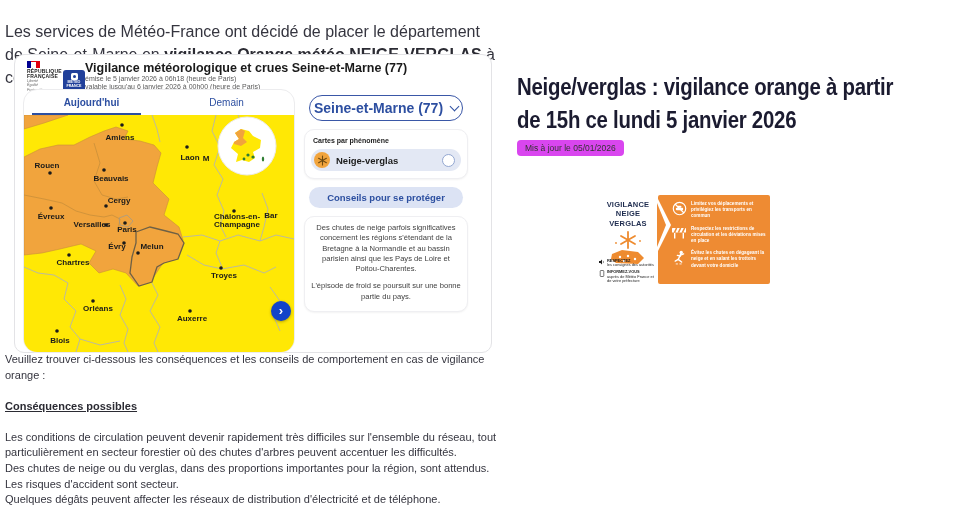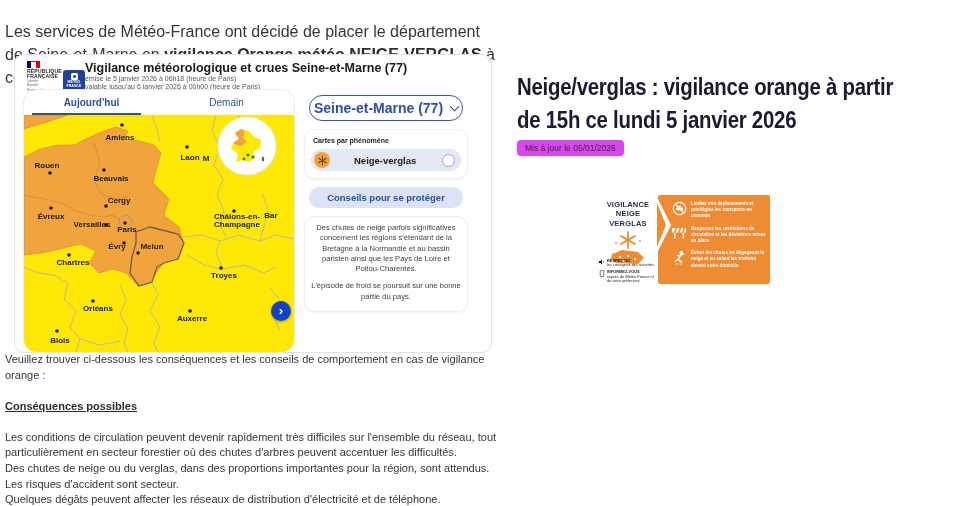--- a/index.html
+++ b/index.html
@@ -52,21 +52,21 @@
   
   #w-panel{position:absolute;left:289px;top:40px;width:164px;}
   #dept-select{margin:0 5px 8px 5px;height:24px;border:1.5px solid #3a57a7;border-radius:13px;background:#fff;
                display:flex;align-items:center;justify-content:center;gap:8px;
                font-size:14px;font-weight:bold;color:#2d4fa1;cursor:pointer;}
   .chev-down{width:6px;height:6px;border-right:1.5px solid #2d4fa1;border-bottom:1.5px solid #2d4fa1;
              transform:rotate(45deg);margin-top:-3px;}
   .p-card{background:#fff;border:1px solid #efeff2;border-radius:10px;box-shadow:0 1px 2px rgba(0,0,0,.05);
           padding:6px;margin-bottom:8px;}
   #phen-title{font-size:7px;font-weight:bold;color:#1d1d1d;margin:1px 0 5px 2px;}
-  .phen-row{display:flex;align-items:center;gap:24px;background:#e3e8f4;border-radius:12px;height:22px;
+  .phen-row{display:flex;align-items:center;gap:6px;background:#e3e8f4;border-radius:12px;height:22px;
             padding:0 6px 0 3px;margin-bottom:5px;cursor:pointer;}
   .phen-row:last-child{margin-bottom:1px;}
   .phen-ic{width:16px;height:16px;border-radius:50%;display:flex;align-items:center;justify-content:center;flex:none;}
   .phen-label{flex:1;font-size:9.5px;font-weight:bold;color:#1d1d1d;}
   .radio{width:11px;height:11px;border:1.5px solid #93a7d1;border-radius:50%;background:#fff;flex:none;cursor:pointer;}
   #advice-btn{margin:0 5px 8px 5px;height:21px;border-radius:12px;background:#dce3f4;border:none;
               display:flex;align-items:center;justify-content:center;
               font-size:9.5px;font-weight:bold;color:#2c4fa0;cursor:pointer;font-family:inherit;width:calc(100% - 10px);}
   #bulletin{height:82px;text-align:center;}
   #bulletin p{margin:0 0 7px 0;font-size:7.6px;line-height:1.35;color:#3f3f3f;}

